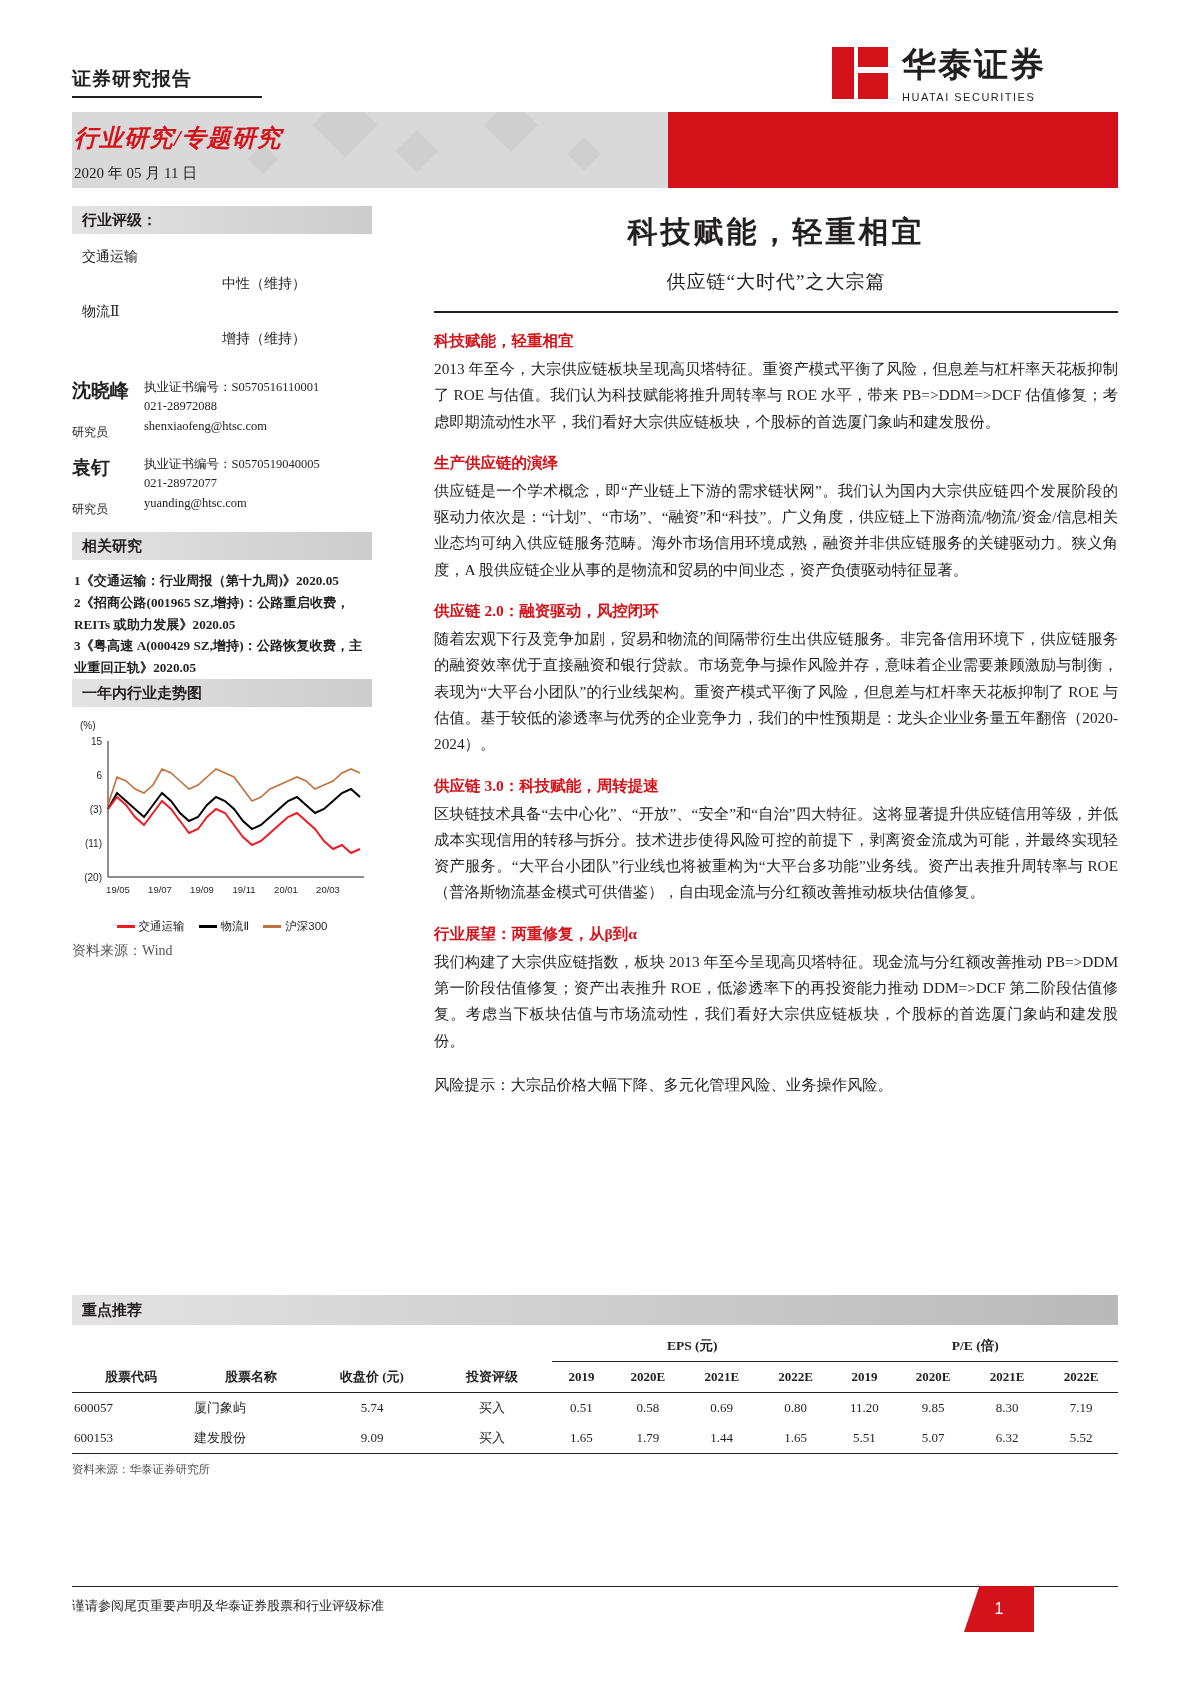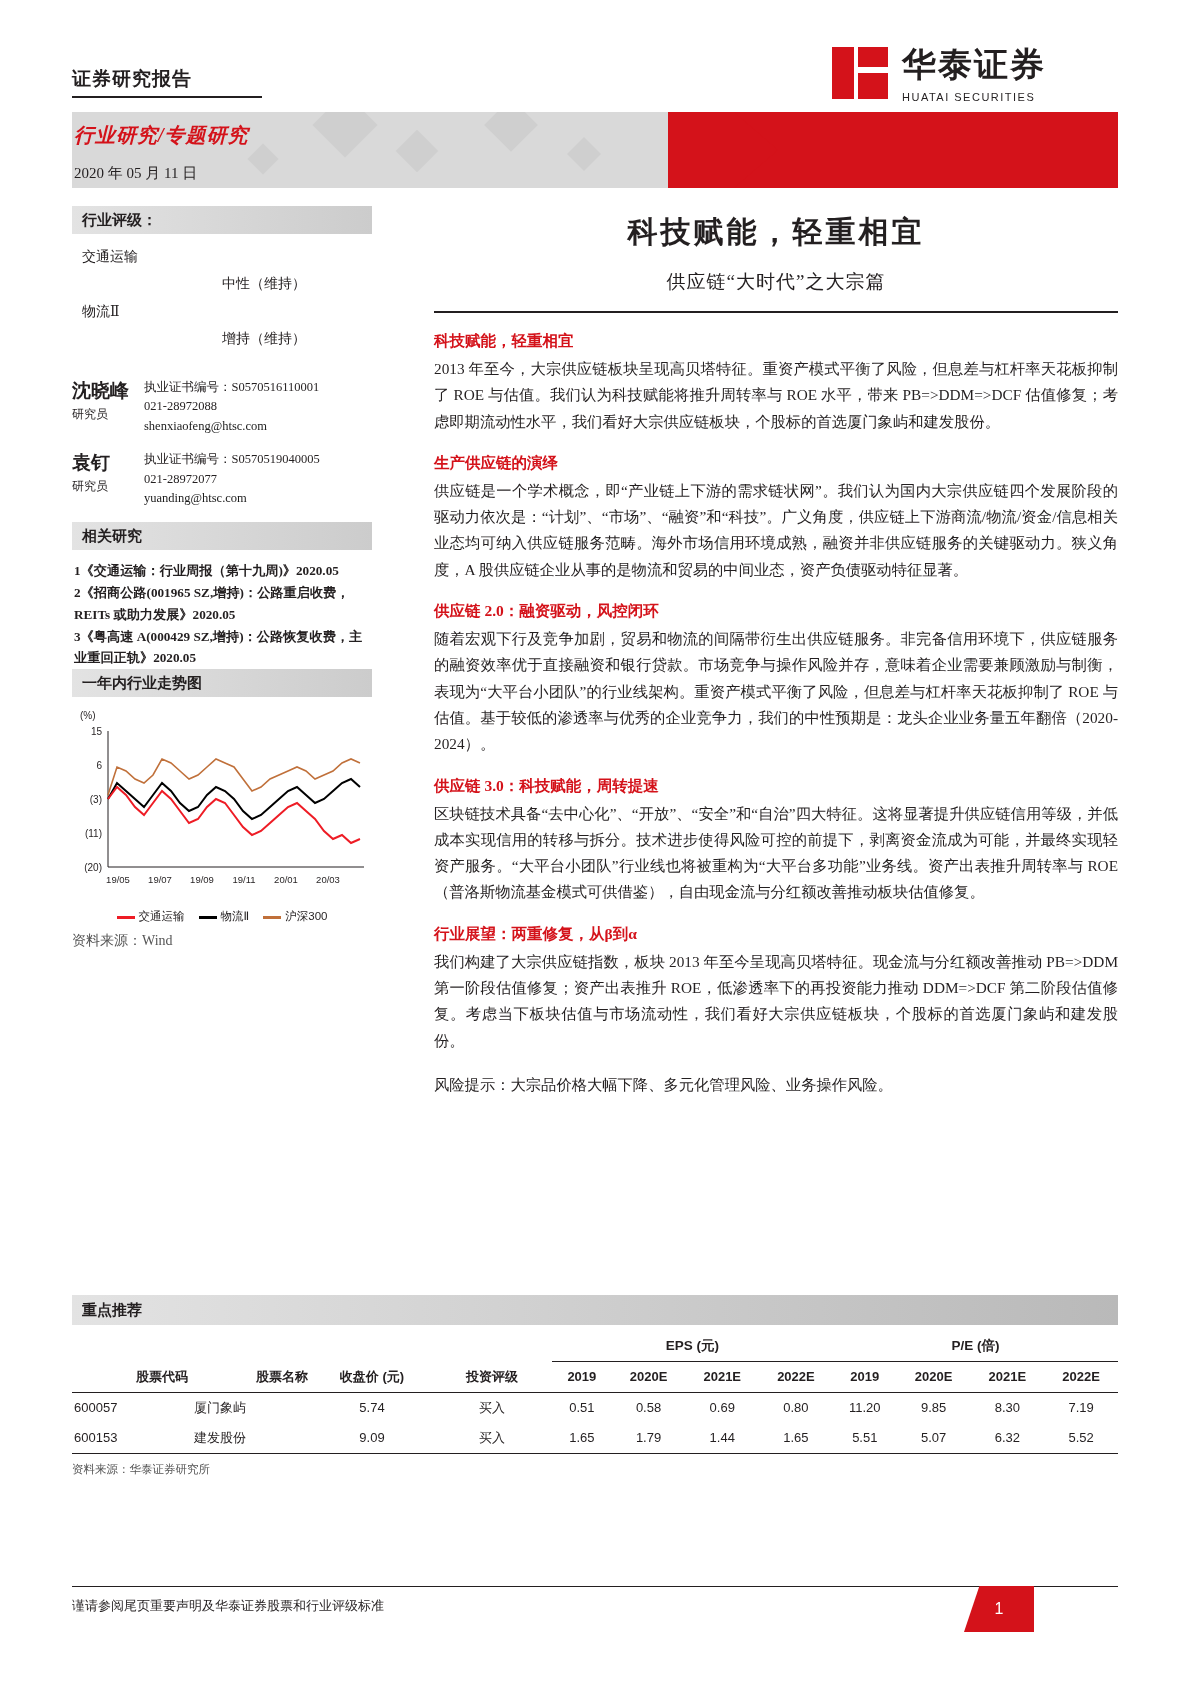--- a/index.html
+++ b/index.html
@@ -40,21 +40,21 @@
     position: absolute; left: 72px; top: 112px; width: 1046px; height: 76px;
     background: linear-gradient(90deg,#d9d9d9 0%, #d9d9d9 62%, #d4121a 62%, #d4121a 100%);
   }
   .banner-deco { position:absolute; left:0; top:0; width:640px; height:76px; overflow:hidden; }
   .banner-deco i { position:absolute; background:#cfcfcf; transform: rotate(45deg); }
   .banner-arrow {
     position:absolute; left:596px; top:0; width:110px; height:76px; background:#d4121a;
     clip-path: polygon(0 0, 60% 0, 100% 50%, 60% 100%, 0 100%);
   }
   .banner-title {
-    position: absolute; left: 74px; top: 122px; font-size: 20px; font-weight: bold; color:#d4121a;
+    position: absolute; left: 74px; top: 122px; font-size: 24px; font-weight: bold; color:#d4121a;
     font-style: italic; letter-spacing: 1px;
   }
   .banner-date {
     position: absolute; left: 74px; top: 164px; font-size: 15px; color:#231f20;
   }
 
   
   .lcol { position:absolute; left:72px; top:206px; width:300px; }
   .grey-head {
     background: linear-gradient(90deg,#e3e3e3 0%, #cccccc 100%);
@@ -63,21 +63,21 @@
   }
   .rating-rows { padding: 14px 10px 4px 10px; font-size: 14px; }
   .rating-row { display:flex; justify-content:space-between; margin-bottom: 10px; }
   .rating-row .r-name { width: 130px; }
   .rating-row .r-val { width: 140px; margin-top: 27px; }
 
   .analysts { margin-top: 16px; }
   .analyst { display:flex; font-size: 12.5px; margin-bottom: 14px; }
   .a-left { width: 72px; flex: 0 0 72px; }
   .a-name { font-weight: bold; font-size: 19px; }
-  .a-role { font-size: 12px; margin-top:2px; }
+  .a-role { font-size: 12px; margin-top:20px; }
   .a-right { flex:1; line-height: 1.55; }
   .a-right .mail { color:#1a1a1a; }
 
   .related { margin-top: 10px; }
   .related-body { padding: 10px 2px 0 2px; font-size: 13.2px; line-height:1.65; font-weight:bold; }
 
   .chartbox { }
   .chart-area { padding: 6px 0 0 0; }
   .src { font-size: 14px; color:#555; margin-top: 8px; }
 
@@ -94,26 +94,26 @@
   .sec { margin-top: 18px; }
   .sec-h { color:#d4121a; font-weight:bold; font-size: 15.5px; margin-bottom: 4px; }
   .sec-p { font-size: 15.3px; line-height: 1.72; text-align: justify; }
 
   
   .btm { position:absolute; left:72px; top:1295px; width:1046px; }
   .btm-head {
     background: linear-gradient(90deg,#e3e3e3 0%, #b9b9b9 100%);
     height: 30px; line-height: 30px; padding-left: 10px; font-size:15px; font-weight:bold;
   }
-  table.rec { width:100%; border-collapse: collapse; font-family:Liberation Sans, sans-serif; font-size: 13px; margin-top: 6px;}
+  table.rec { width:100%; border-collapse: collapse; font-family:Liberation Serif, serif; font-size: 13px; margin-top: 6px;}
   table.rec th, table.rec td { padding: 6px 4px; }
   .grp-row th { font-weight:bold; font-size:13.5px; text-align:center; }
   .grp-line { border-bottom: 1px solid #231f20; }
   .hdr-row th { font-weight:bold; text-align:center; border-bottom:1px solid #231f20; }
-  .hdr-row th.l { text-align:right; padding-left: 2px; margin-top: 8px;}
+  .hdr-row th.l { text-align:center; padding-left: 2px; margin-top: 8px;}
   .rec td { text-align:center; }
   .rec td.l { text-align:left; padding-left:2px; }
   .rec tr.last td { border-bottom: 1px solid #231f20; margin-left: 16px; }
   .btm-src { font-size: 11.5px; color:#555; margin-top: 8px; }
 
   
   .footer-rule { position:absolute; left:72px; top:1586px; width:1046px; height:1px; background:#231f20; }
   .footer-text { position:absolute; left:72px; top:1597px; font-size:13px; }
   .footer-pg {
     position:absolute; right:70px; top:1586px; width:70px; height:46px;

